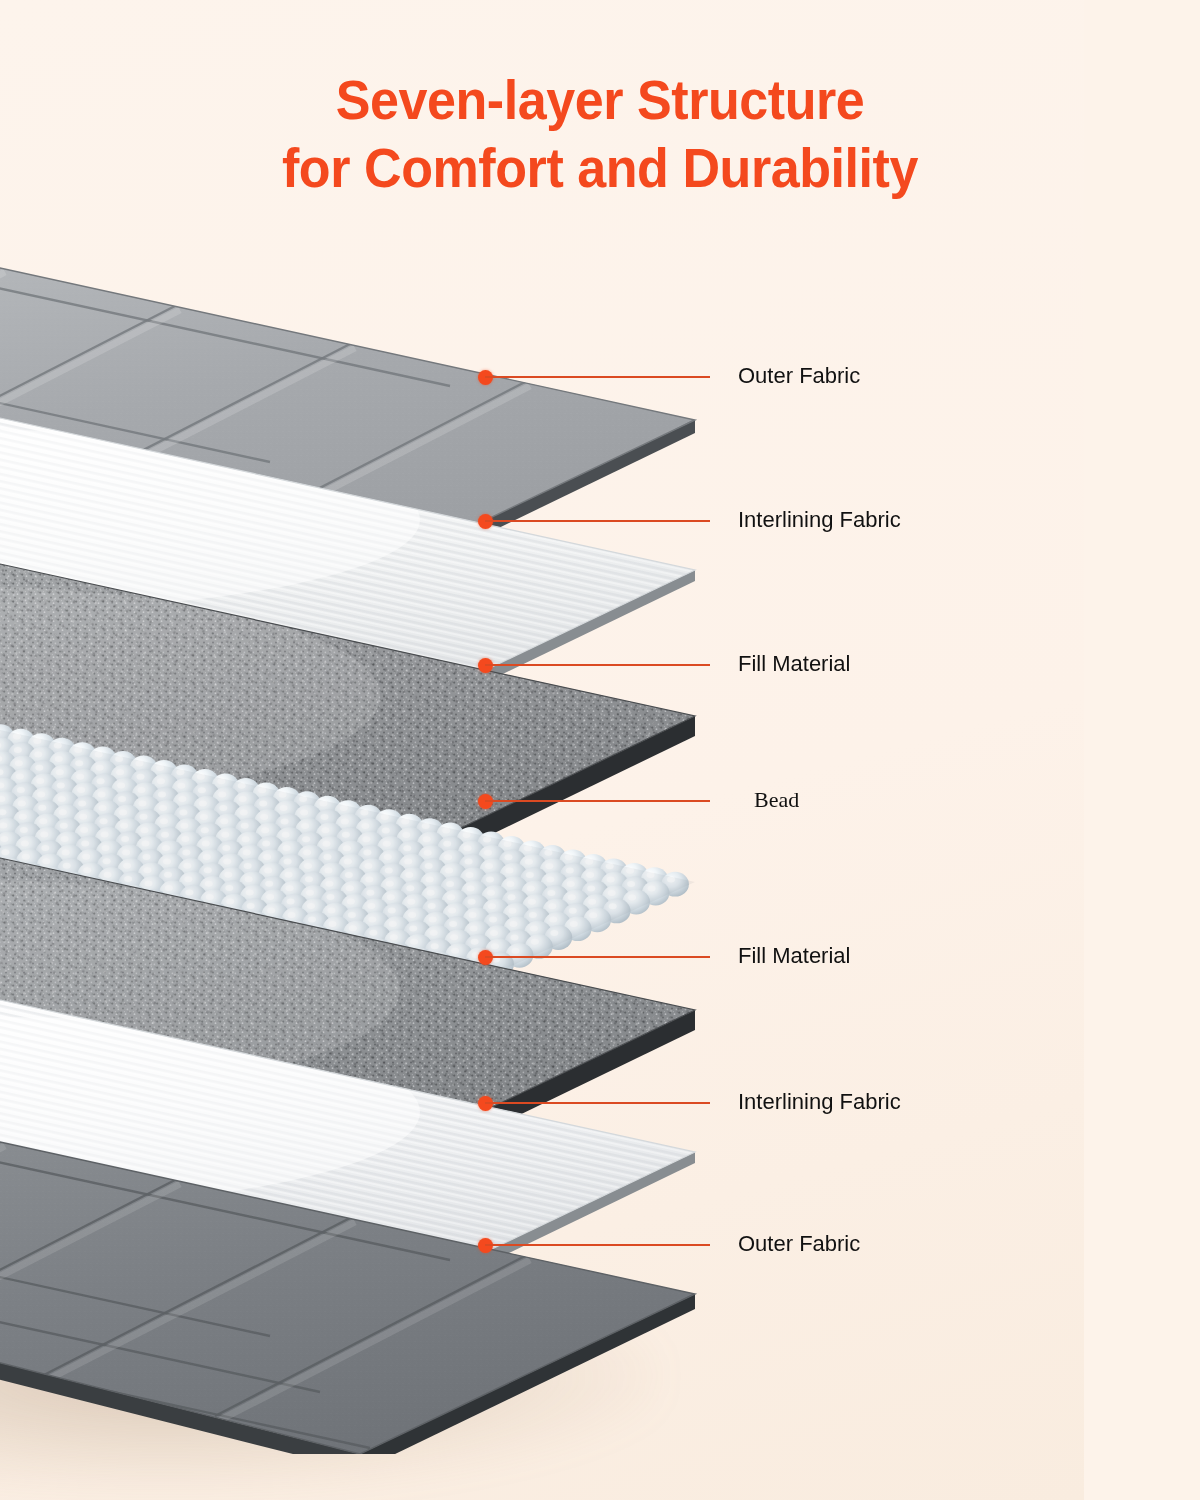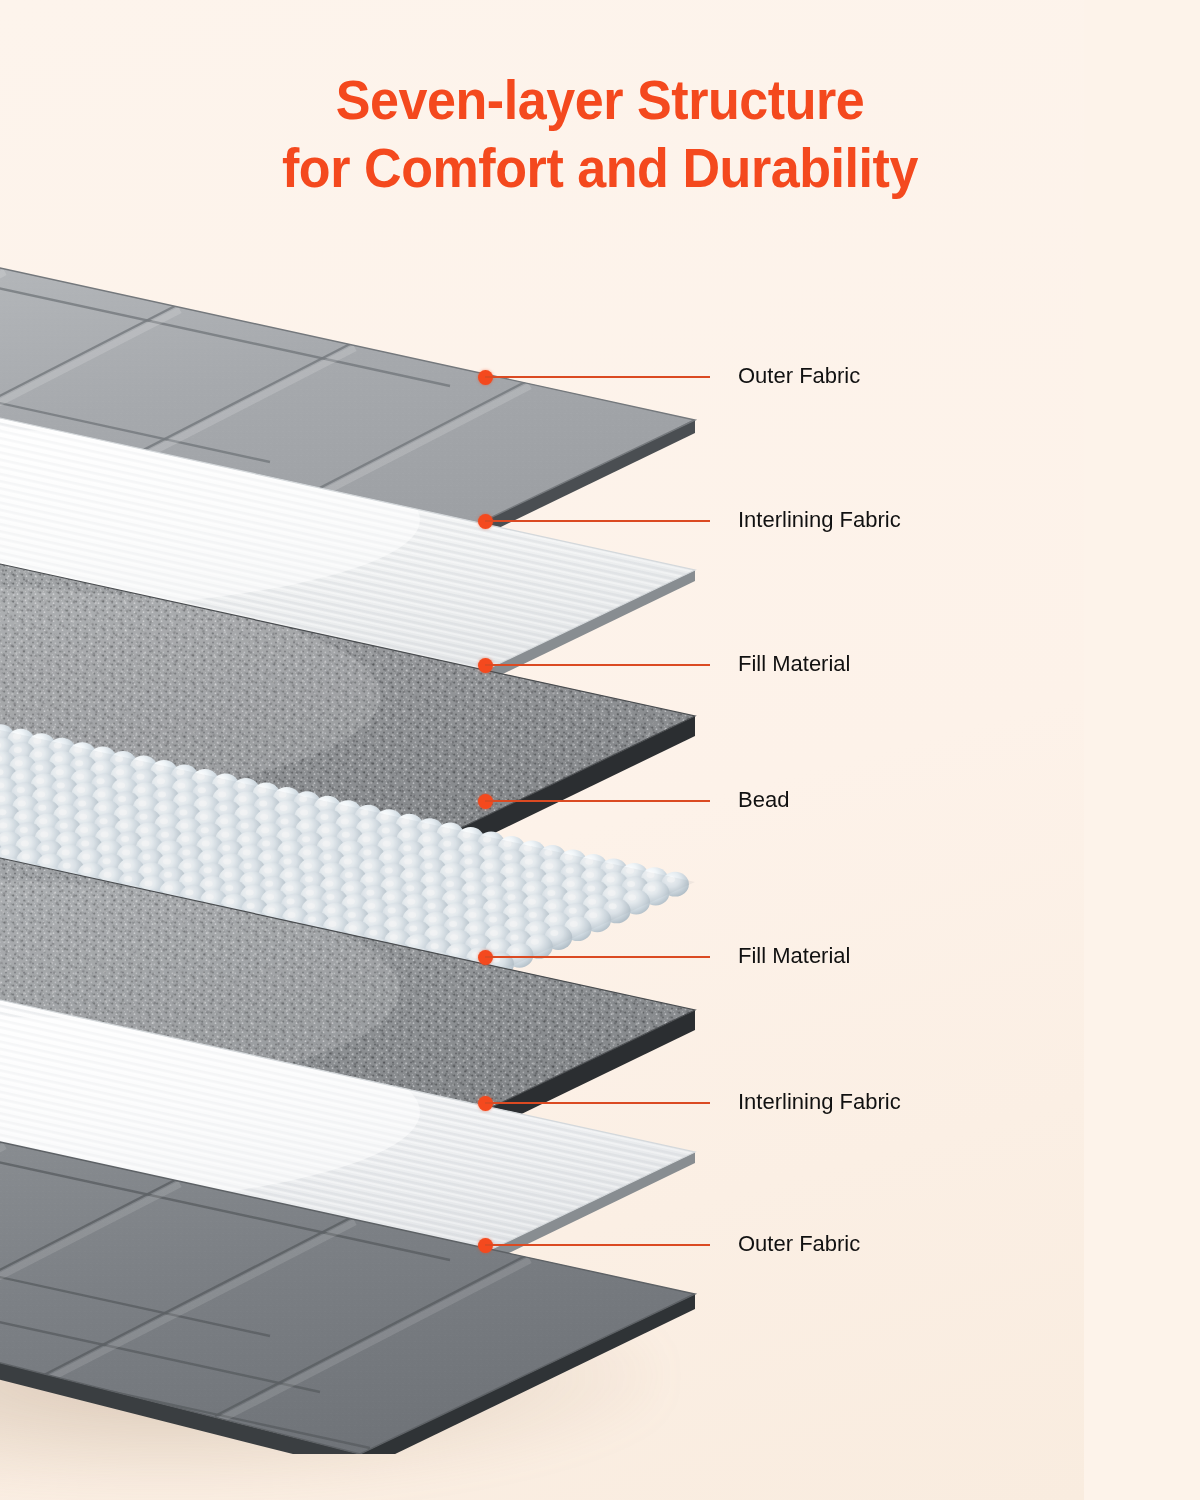--- a/index.html
+++ b/index.html
@@ -1619,21 +1619,21 @@
         <span class="label-text" style="left: 260px;">Interlining Fabric</span>
       </div>
       <div class="callout" style="left: 478px; top: 665px;">
         <span class="dot"></span>
         <span class="leader" style="width: 225px;"></span>
         <span class="label-text" style="left: 260px;">Fill Material</span>
       </div>
       <div class="callout" style="left: 478px; top: 801px;">
         <span class="dot"></span>
         <span class="leader" style="width: 225px;"></span>
-        <span class="label-text" style="left: 260px;">Bead</span>
+        <span class="label-text" style="left: 276px; font-family: Liberation Serif, serif;">Bead</span>
       </div>
       <div class="callout" style="left: 478px; top: 957px;">
         <span class="dot"></span>
         <span class="leader" style="width: 225px;"></span>
         <span class="label-text" style="left: 260px;">Fill Material</span>
       </div>
       <div class="callout" style="left: 478px; top: 1103px;">
         <span class="dot"></span>
         <span class="leader" style="width: 225px;"></span>
         <span class="label-text" style="left: 260px;">Interlining Fabric</span>

